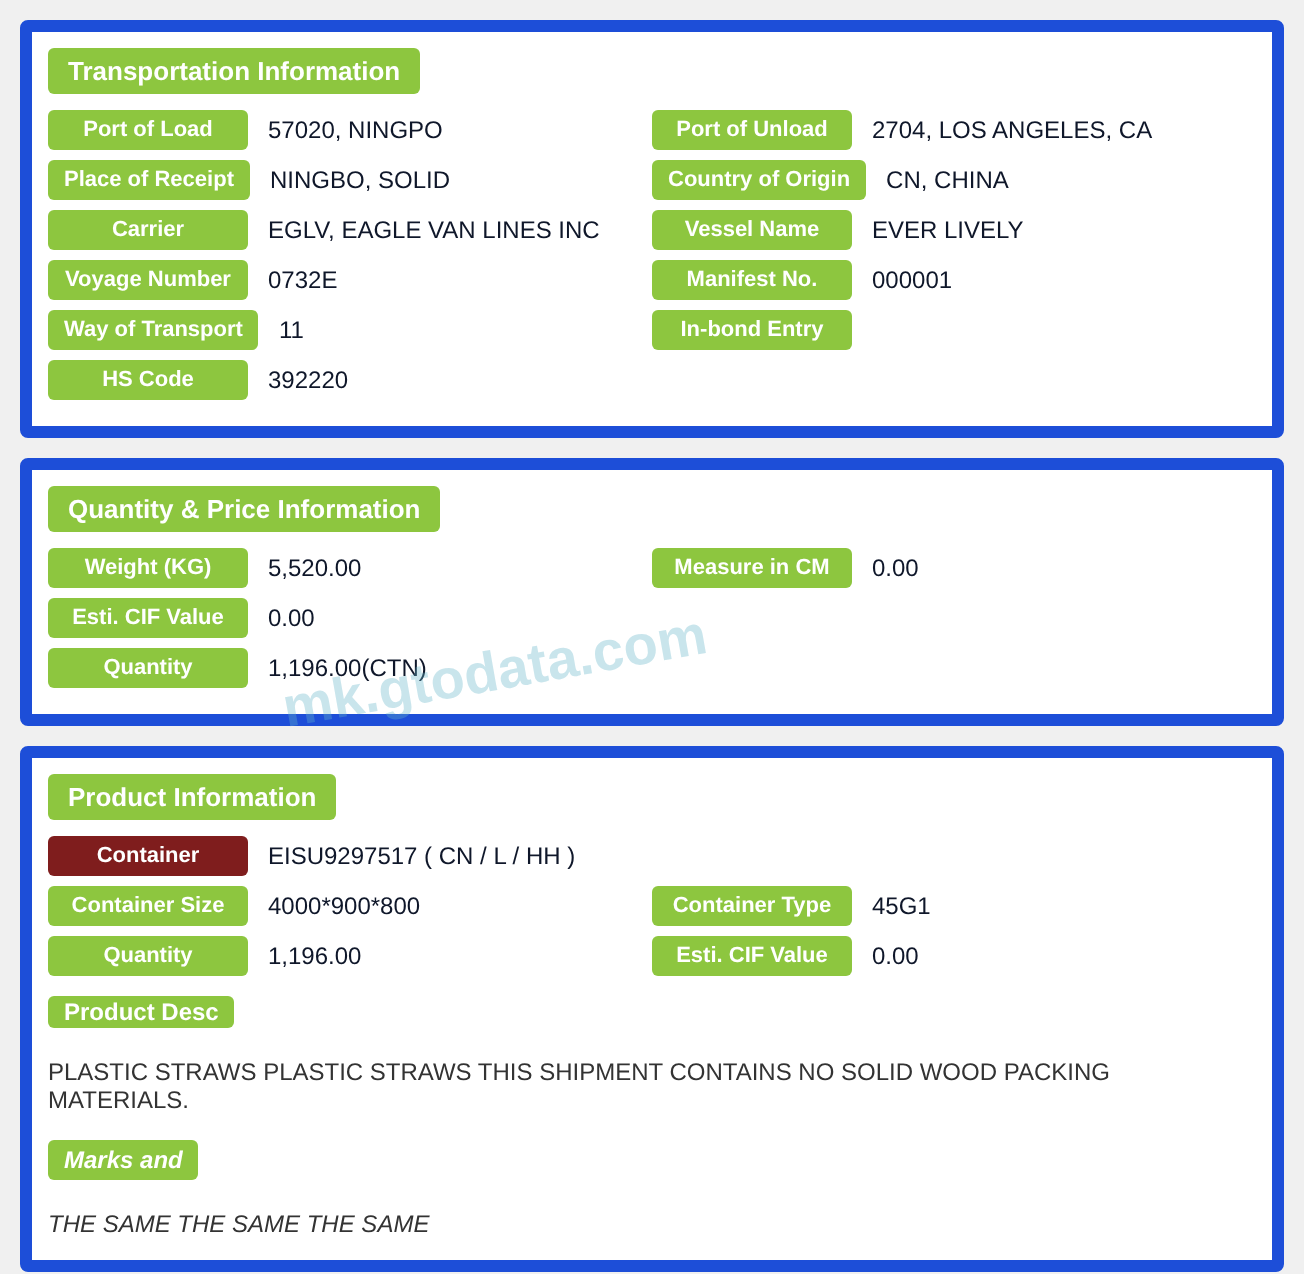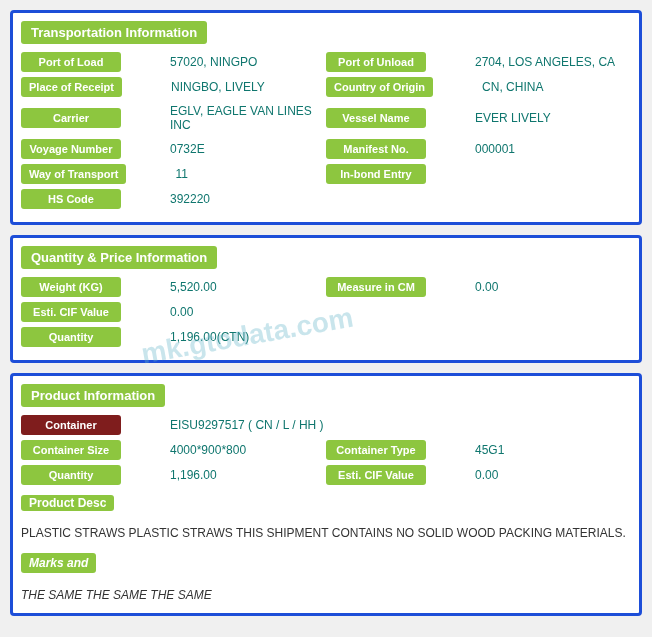--- a/index.html
+++ b/index.html
@@ -5,21 +5,21 @@
     * { box-sizing: border-box; margin: 0; padding: 0; }
     body {
       font-family: Arial, sans-serif;
       font-size: 12px;
       background: #f0f0f0;
       padding: 10px;
       width: 652px;
     }
     .section {
       background: #fff;
-      border: 3px solid #1d4ed8;
+      border: 6px solid #1d4ed8;
       border-radius: 4px;
       margin-bottom: 10px;
       padding: 8px;
     }
     .section-header {
       background: #8dc63f;
       color: #fff;
       font-weight: bold;
       font-size: 13px;
       padding: 4px 10px;
@@ -43,24 +43,23 @@
       padding: 4px 8px;
       border-radius: 3px;
       font-size: 11px;
       font-weight: bold;
       min-width: 100px;
       text-align: center;
       margin-right: 5px;
       white-space: nowrap;
     }
     .field-value {
-      color: #0f766e;
+      color: #0f172a;
       font-size: 12px;
       padding: 2px 5px;
-      margin-left: 39px;
     }
     .field-label.orange {
       background: #7f1d1d;
     }
     .watermark {
       position: absolute;
       color: rgba(100,180,200,0.35);
       font-size: 28px;
       font-weight: bold;
       transform: rotate(-10deg);
@@ -102,21 +101,21 @@
       </div>
       <div class="field-group">
         <span class="field-label">Port of Unload</span>
         <span class="field-value">2704, LOS ANGELES, CA</span>
       </div>
     </div>
 
     <div class="row">
       <div class="field-group">
         <span class="field-label">Place of Receipt</span>
-        <span class="field-value">NINGBO, LIVELY</span>
+        <span class="field-value">NINGBO, SOLID</span>
       </div>
       <div class="field-group">
         <span class="field-label">Country of Origin</span>
         <span class="field-value">CN, CHINA</span>
       </div>
     </div>
 
     <div class="row">
       <div class="field-group">
         <span class="field-label">Carrier</span>

